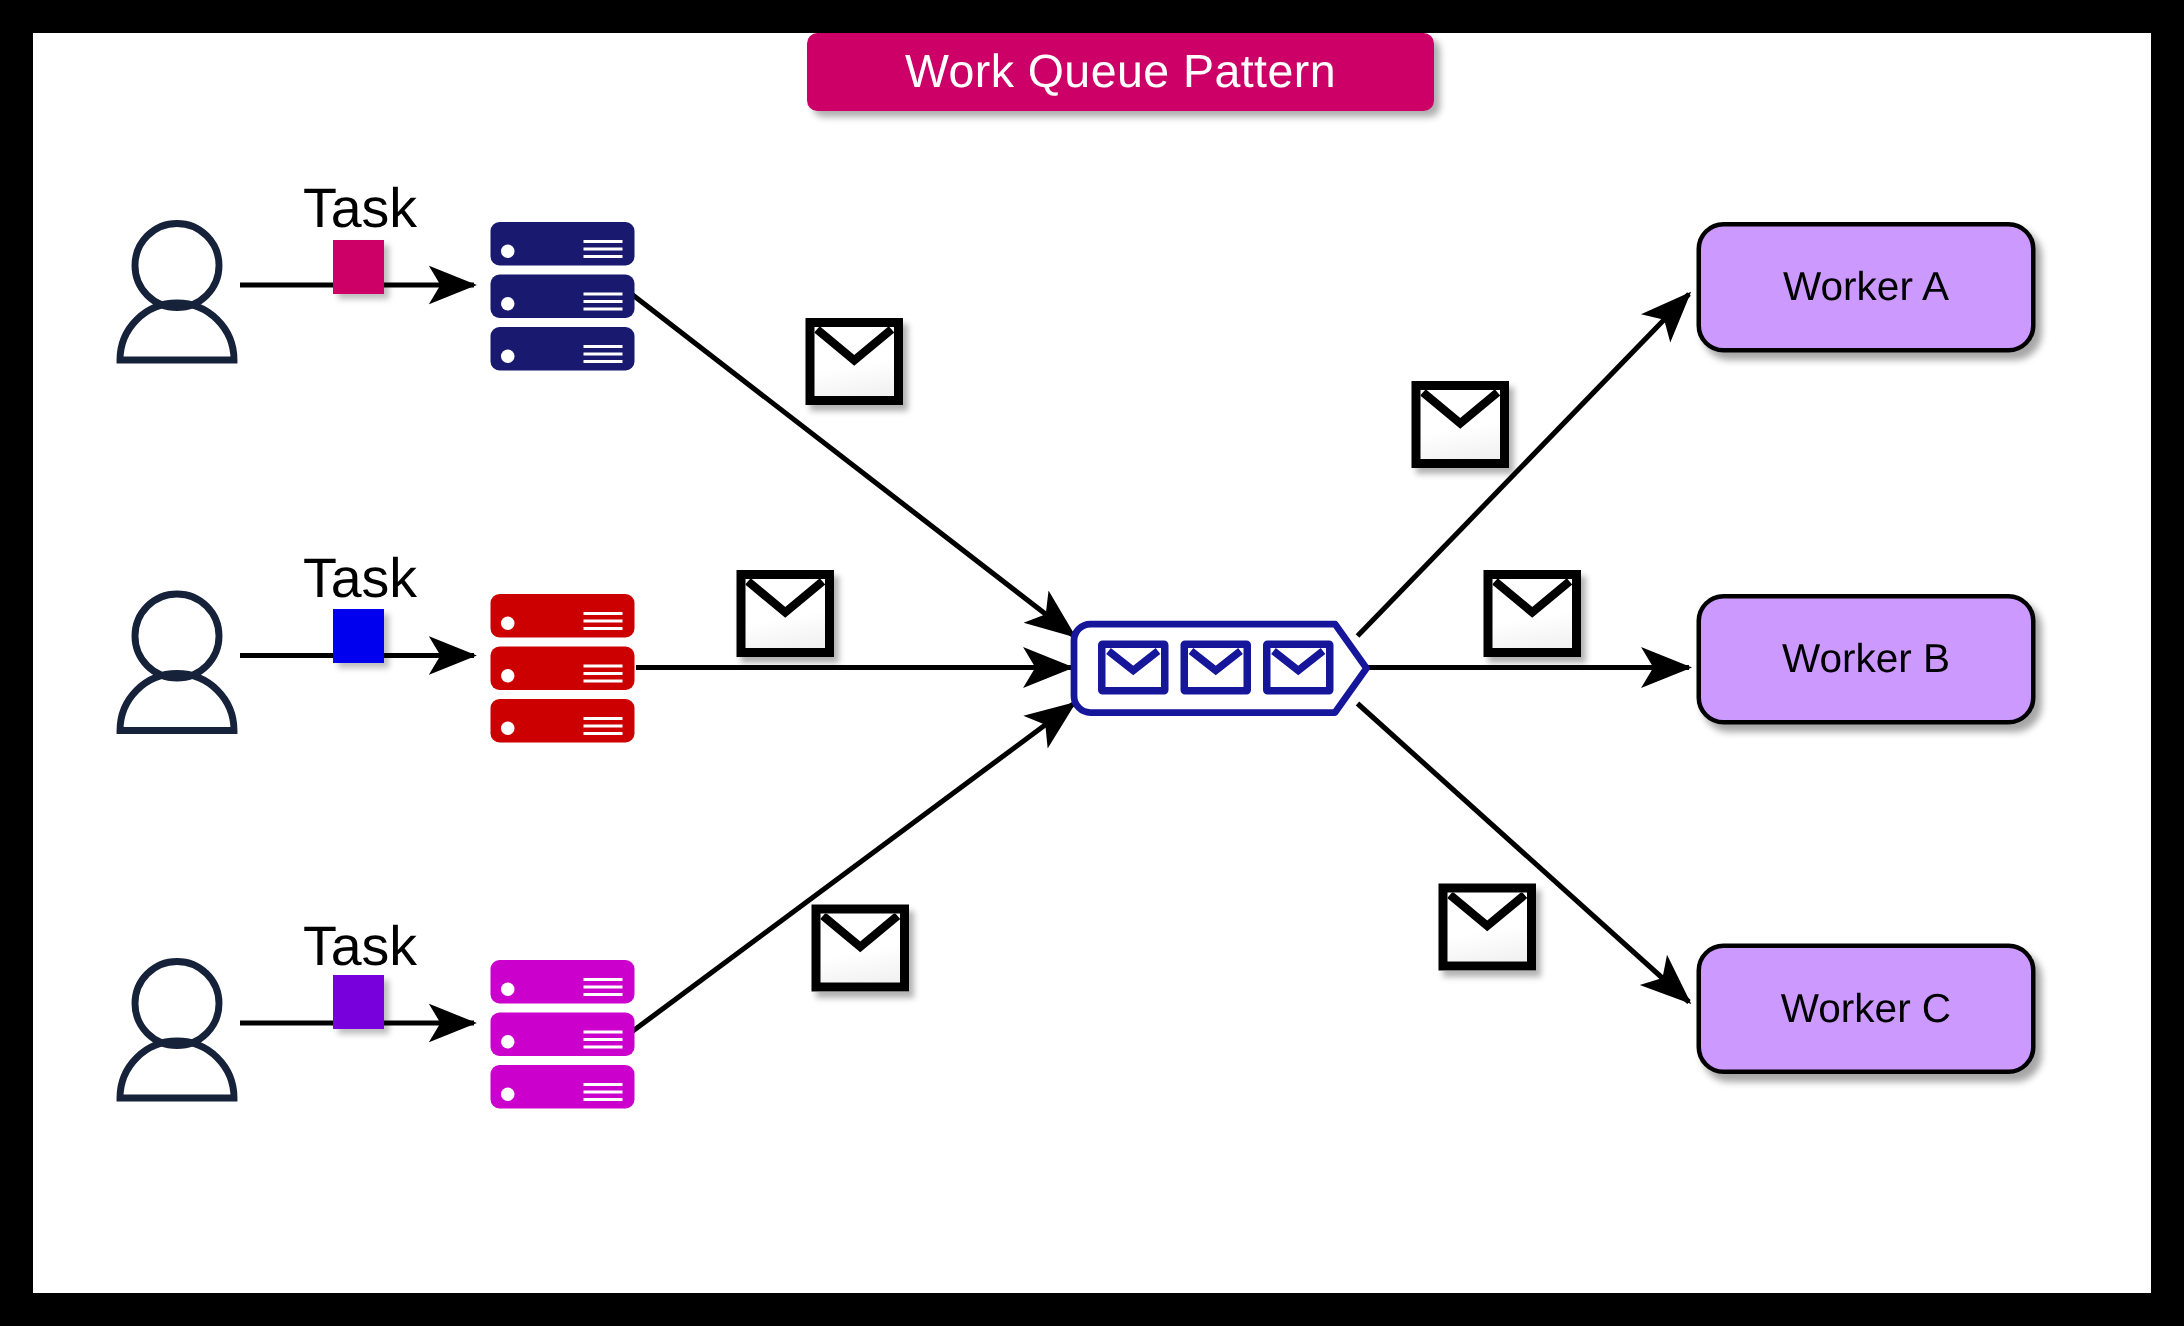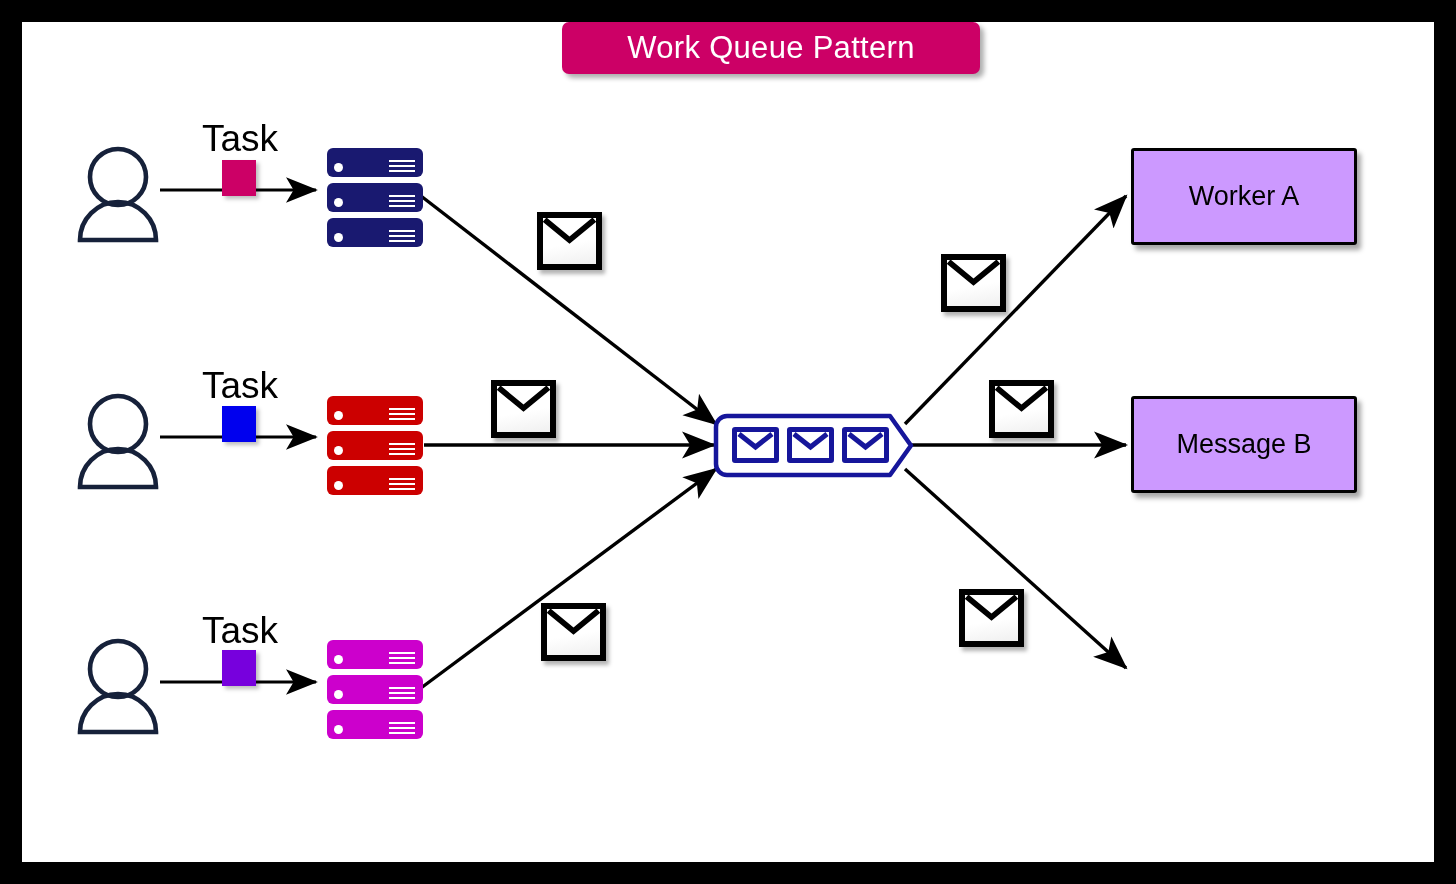--- a/index.html
+++ b/index.html
@@ -39,21 +39,20 @@
     left: 538px;
     top: 22px;
     width: 418px;
     height: 52px;
     background: #CC0066;
     border-radius: 7px;
     box-shadow: 4px 4px 5px rgba(0,0,0,0.32);
     display: flex;
     align-items: center;
     justify-content: center;
-    margin-left: 24px;
   }
   .title-banner span {
     color: #ffffff;
     font-size: 31px;
     letter-spacing: 0.3px;
     white-space: nowrap;
   }
   .task-label {
     position: absolute;
     font-size: 37px;
@@ -69,24 +68,24 @@
   }
   .task-chip {
     position: absolute;
     width: 34px;
     height: 36px;
     box-shadow: 3px 3px 4px rgba(0,0,0,0.26);
   }
   .worker-box {
     position: absolute;
     width: 226px;
-    height: 97px;
+    height: 87px;
     background: #CC99FF;
     border: 3px solid #000000;
-    border-radius: 3px;
+    border-radius: 18px;
     box-shadow: 4px 5px 5px rgba(0,0,0,0.35);
     display: flex;
     align-items: center;
     justify-content: center;
     box-sizing: border-box;
   }
   .worker-box span {
     font-size: 27px;
     color: #000000;
     white-space: nowrap;
@@ -344,15 +343,18 @@
       <svg viewBox="0 0 37 26" preserveAspectRatio="none">
         <path d="M2,2 L18.5,15 L35,2" fill="none" stroke="#16169B" stroke-width="5"></path>
       </svg>
     </div>
   </div>
 
   <div class="worker-box" style="left:1131px; top:148px;">
     <span>Worker A</span>
   </div>
   <div class="worker-box" style="left:1131px; top:396px;">
-    <span>Message B</span>
+    <span>Worker B</span>
+  </div>
+  <div class="worker-box" style="left:1131px; top:629px;">
+    <span>Worker C</span>
   </div>
 </div>
 
 </body></html>

